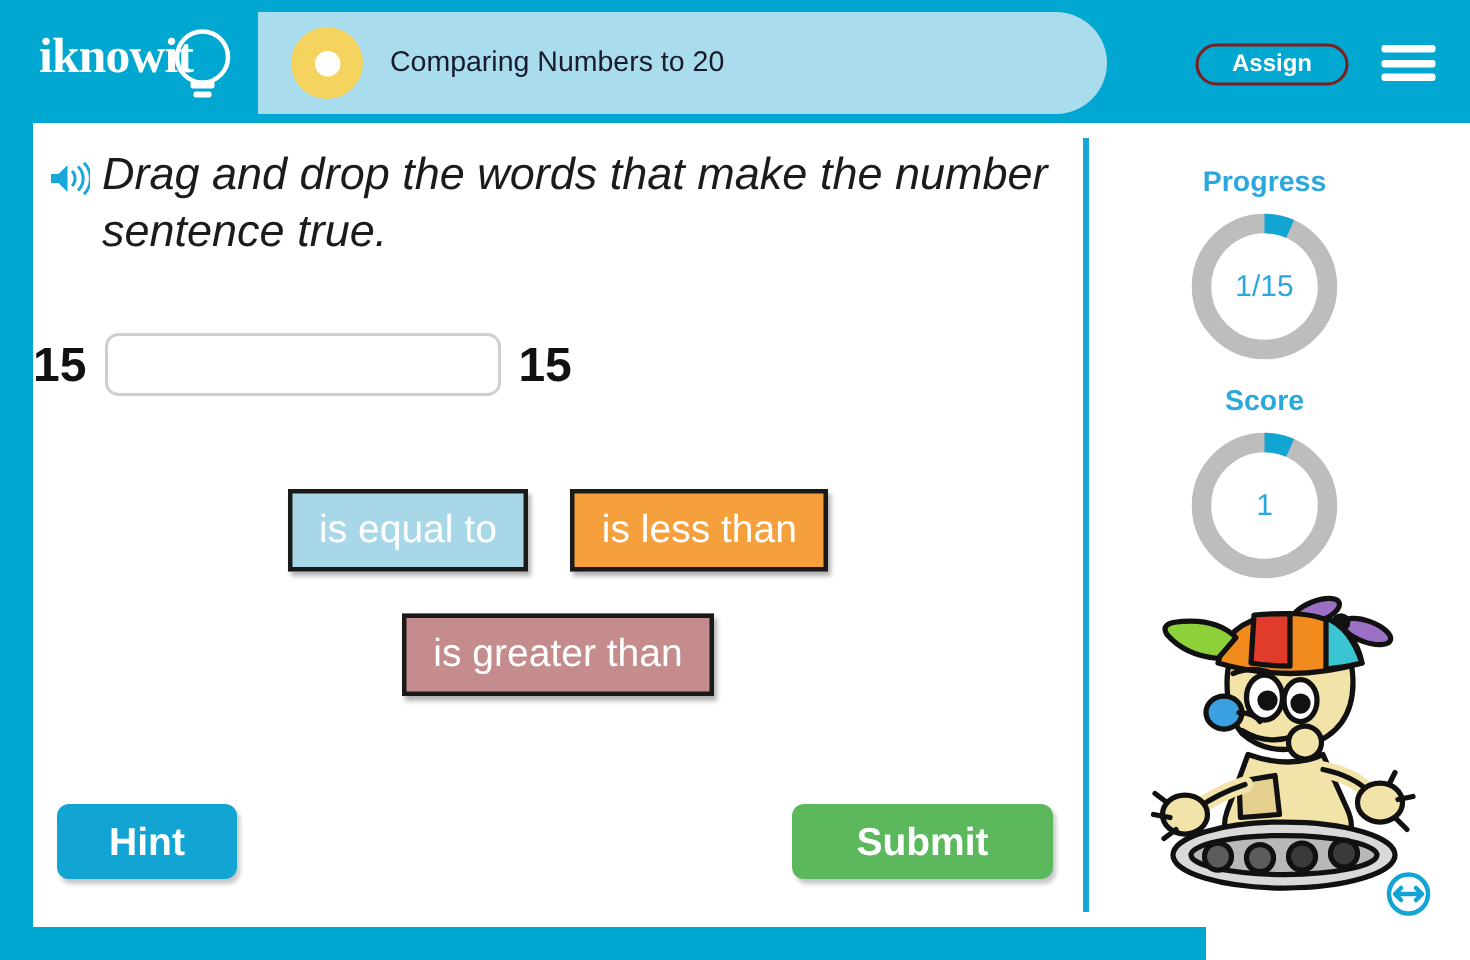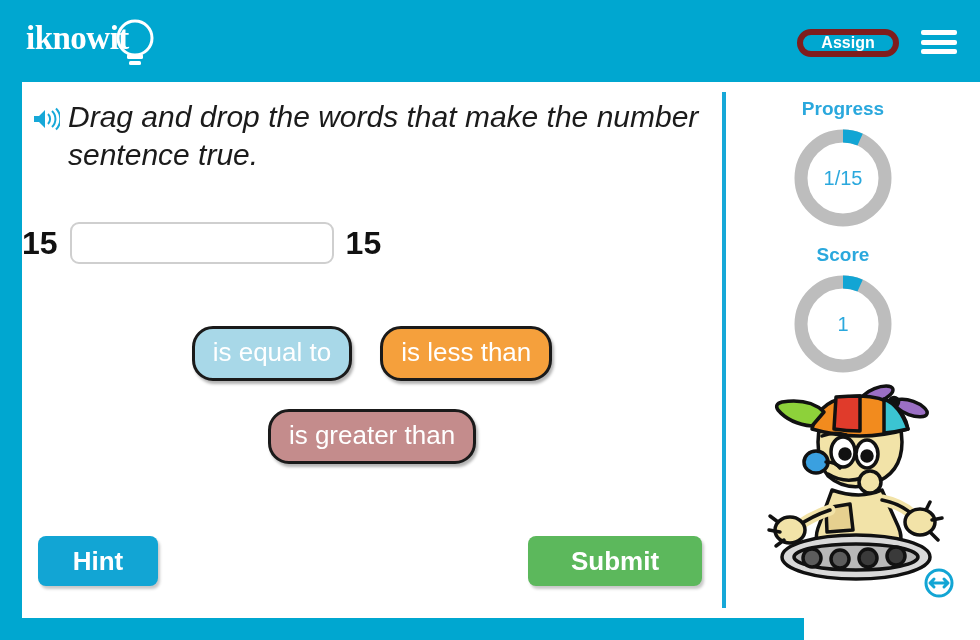--- a/index.html
+++ b/index.html
@@ -83,21 +83,21 @@
     font-size: 19px;
     color: #1a1a2e;
     font-family: "Liberation Sans", sans-serif;
   }
 
   
   #assign-btn {
     position: absolute;
     left: 797px; top: 29px;
     width: 102px; height: 28px;
-    border: 6px solid #7f1d1d;
+    border: 2px solid #7f1d1d;
     border-radius: 14px;
     background: transparent;
     color: #ffffff;
     font-size: 16px;
     font-weight: bold;
     font-family: "Liberation Sans", sans-serif;
     cursor: pointer;
     display: flex;
     align-items: center;
     justify-content: center;
@@ -194,21 +194,21 @@
   #tiles-row2 {
     position: absolute;
     left: 0; top: 327px;
     width: 700px;
     display: flex;
     justify-content: center;
   }
 
   .tile {
     border: 3px solid #1a1a1a;
-    border-radius: 21px;
+    border-radius: 0;
     color: #ffffff;
     font-size: 26px;
     font-family: "Liberation Sans", sans-serif;
     padding: 9px 18px 11px;
     cursor: grab;
     box-shadow: 2px 3px 3px rgba(0,0,0,0.30);
     white-space: nowrap;
     line-height: 1.1;
   }
 
@@ -239,21 +239,21 @@
     font-size: 26px;
     font-weight: bold;
     font-family: "Liberation Sans", sans-serif;
     cursor: pointer;
     box-shadow: 2px 3px 3px rgba(0,0,0,0.22);
   }
 
   
   #panel {
     position: absolute;
-    left: 706px; top: 0;
+    left: 706px; top: 13px;
     width: 230px; height: 536px;
   }
 
   .ring-label {
     text-align: center;
     font-size: 19px;
     font-weight: bold;
     color: #2aa8dd;
     font-family: "Liberation Sans", sans-serif;
   }
@@ -301,20 +301,26 @@
 
     <div id="logo">
       <div id="logo-text">iknowit</div>
       <svg id="logo-bulb" viewBox="0 0 54 54">
         <circle cx="27" cy="22" r="17" fill="none" stroke="#ffffff" stroke-width="3"></circle>
         <rect x="19" y="38" width="16" height="5" rx="1.5" fill="#ffffff"></rect>
         <rect x="21" y="45" width="12" height="4" rx="1.5" fill="#ffffff"></rect>
       </svg>
     </div>
 
+    <div id="title-pill">
+      <div id="title-dot">
+        <div id="title-dot-inner"></div>
+      </div>
+      <div id="title-text">Comparing Numbers to 20</div>
+    </div>
 
     <button id="assign-btn">Assign</button>
 
     <div id="menu-btn">
       <span></span>
       <span></span>
       <span></span>
     </div>
   </div>
 

